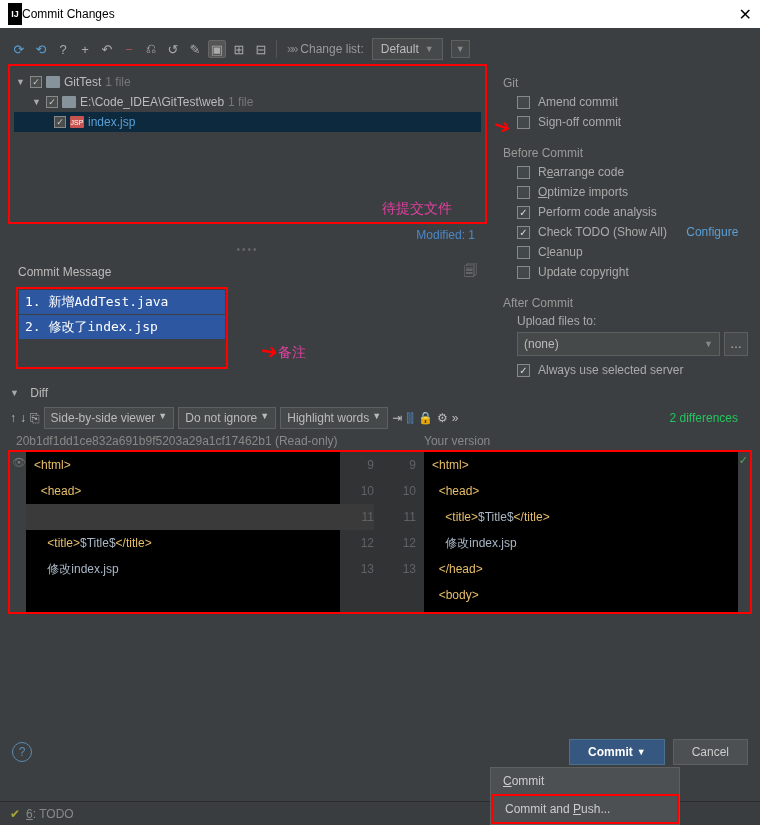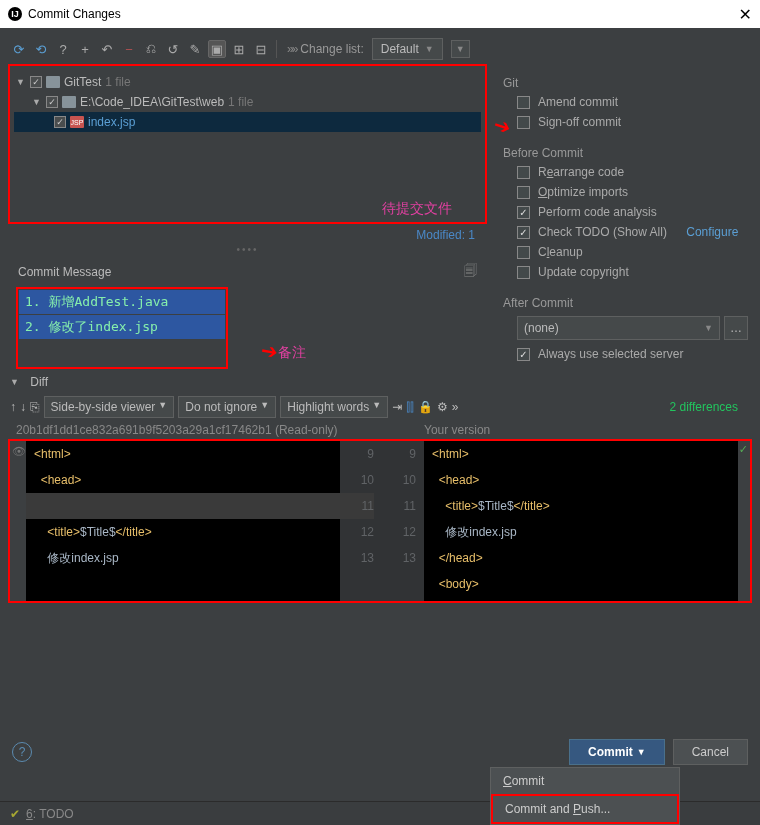--- a/index.html
+++ b/index.html
@@ -1,18 +1,18 @@
 <!DOCTYPE html>
 <html><head>
 <meta charset="utf-8">
 <style>
 * { margin:0; padding:0; box-sizing:border-box; font-family:"Segoe UI",Arial,sans-serif; font-size:12px; }
 body { background:#3c3f41; color:#bbb; width:760px; height:825px; position:relative; overflow:hidden; }
 .titlebar { background:#fff; color:#000; height:28px; display:flex; align-items:center; padding:0 8px; justify-content:space-between; }
-.titlebar .title-icon { width:14px; height:14px; background:#000; margin-right:6px; display:inline-flex; align-items:center; justify-content:center; color:#fff; font-size:9px; font-weight:bold;border-radius:7px; }
+.titlebar .title-icon { width:14px; height:22px; background:#000; display:inline-flex; align-items:center; justify-content:center; color:#fff; font-size:9px; font-weight:bold; }
 .titlebar .title-text { display:flex; align-items:center; }
 .close-x { font-size:16px; cursor:pointer; }
 .toolbar { height:30px; display:flex; align-items:center; padding:4px 10px; gap:4px; margin-top:6px; }
 .toolbar .ticon { width:18px; height:18px; display:flex; align-items:center; justify-content:center; color:#aaa; font-size:13px; cursor:pointer; }
 .toolbar .ticon.blue { color:#5b9fd4; }
 .toolbar .ticon.sel { background:#555; border:1px solid #666; border-radius:2px; }
 .toolbar .sep { width:1px; height:18px; background:#555; margin:0 2px; }
 .changelist-label { color:#999; margin-left:4px; }
 .changelist-label .arrs { color:#888; letter-spacing:-2px; margin-right:4px; }
 .combo { background:#45494a; border:1px solid #5e6060; padding:3px 8px; display:flex; align-items:center; gap:6px; margin-left:4px; }
@@ -27,21 +27,21 @@
 .tree-row.sel { background:#0d293e; }
 .tri { font-size:9px; color:#aaa; width:10px; }
 .chk { width:12px; height:12px; border:1px solid #888; background:#4a4d4e; display:flex; align-items:center; justify-content:center; font-size:9px; color:#ccc; }
 .folder-icon { width:14px; height:12px; background:#87939a; border-radius:1px; }
 .file-icon { width:14px; height:12px; background:#c75450; border-radius:1px; display:flex; align-items:center; justify-content:center; font-size:7px; color:#fff; }
 .dim { color:#777; }
 .modified-count { text-align:right; color:#4a88c7; padding:4px 12px 2px 0; }
 .section-head { color:#bbb; padding:6px 10px 4px; display:flex; justify-content:space-between; align-items:center; }
 .section-head .gear { color:#888; font-size:13px; }
 .commit-area { border:2px solid #f00; height:82px; width:212px; margin-left:8px; position:relative; }
-.commit-text { background:#2d57a1; color:#86efac; padding:3px 6px; margin:1px; font-size:13px; font-family:monospace; }
+.commit-text { background:#2d57a1; color:#ffffff; padding:3px 6px; margin:1px; font-size:13px; font-family:monospace; }
 .anno { position:absolute; color:#e040a0; font-size:14px; font-weight:500; }
 .arrow-anno { position:absolute; color:#f00; font-size:20px; pointer-events:none; }
 .right-heading { color:#999; padding:4px 0 2px; }
 .field-row { display:flex; align-items:center; padding:4px 0; gap:8px; }
 .field-label { width:56px; text-align:right; color:#aaa; }
 .field-label u { text-decoration:underline; }
 .text-input { flex:1; background:#45494a; border:1px solid #5e6060; height:22px; padding:0 4px; color:#bbb; }
 .opt { display:flex; align-items:center; gap:8px; padding:3px 0 3px 14px; color:#aaa; }
 .opt .cb { width:13px; height:13px; border:1px solid #888; background:#43494a; display:flex; align-items:center; justify-content:center; font-size:10px; color:#ddd; }
 .link { color:#5b9fd4; }
@@ -181,20 +181,21 @@
     <div class="opt">
         <span class="cb"></span>
         <span>C<u>l</u>eanup</span>
       </div>
     <div class="opt">
         <span class="cb"></span>
         <span>Update copyright</span>
       </div>
 
     <div class="right-heading" style="margin-top:10px">After Commit</div>
+    <div style="padding:2px 0 0 14px;color:#aaa">Upload files to:</div>
     <div class="select-row">
       <div class="select">
         <span>(none)</span>
           <span style="font-size:9px;color:#888">▼</span>
       </div>
       <div class="sqbtn">…</div>
     </div>
     <div class="opt">
         <span class="cb">✓</span>
         <span>Always use selected server</span>

